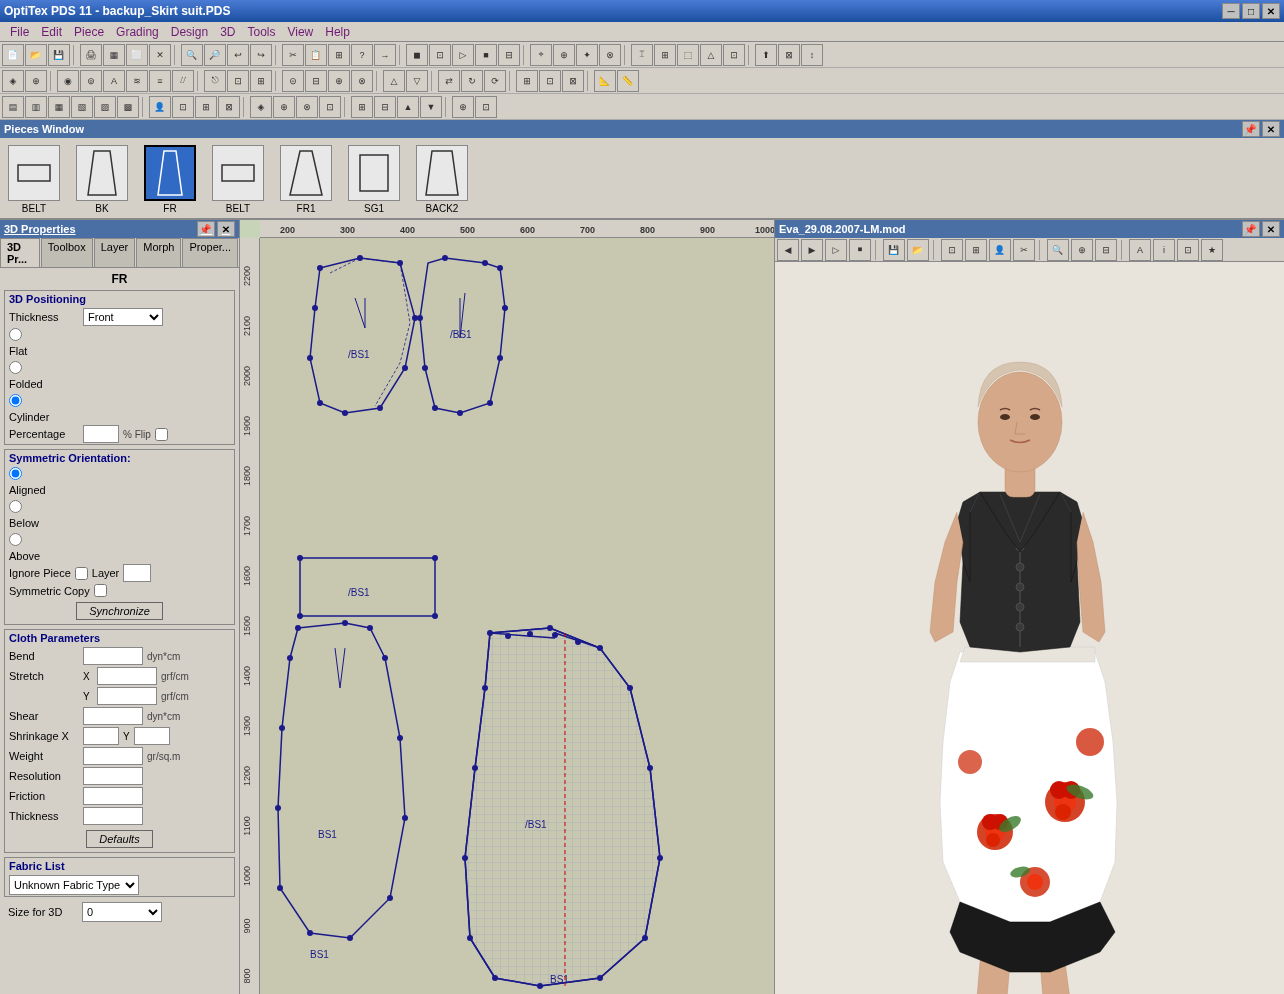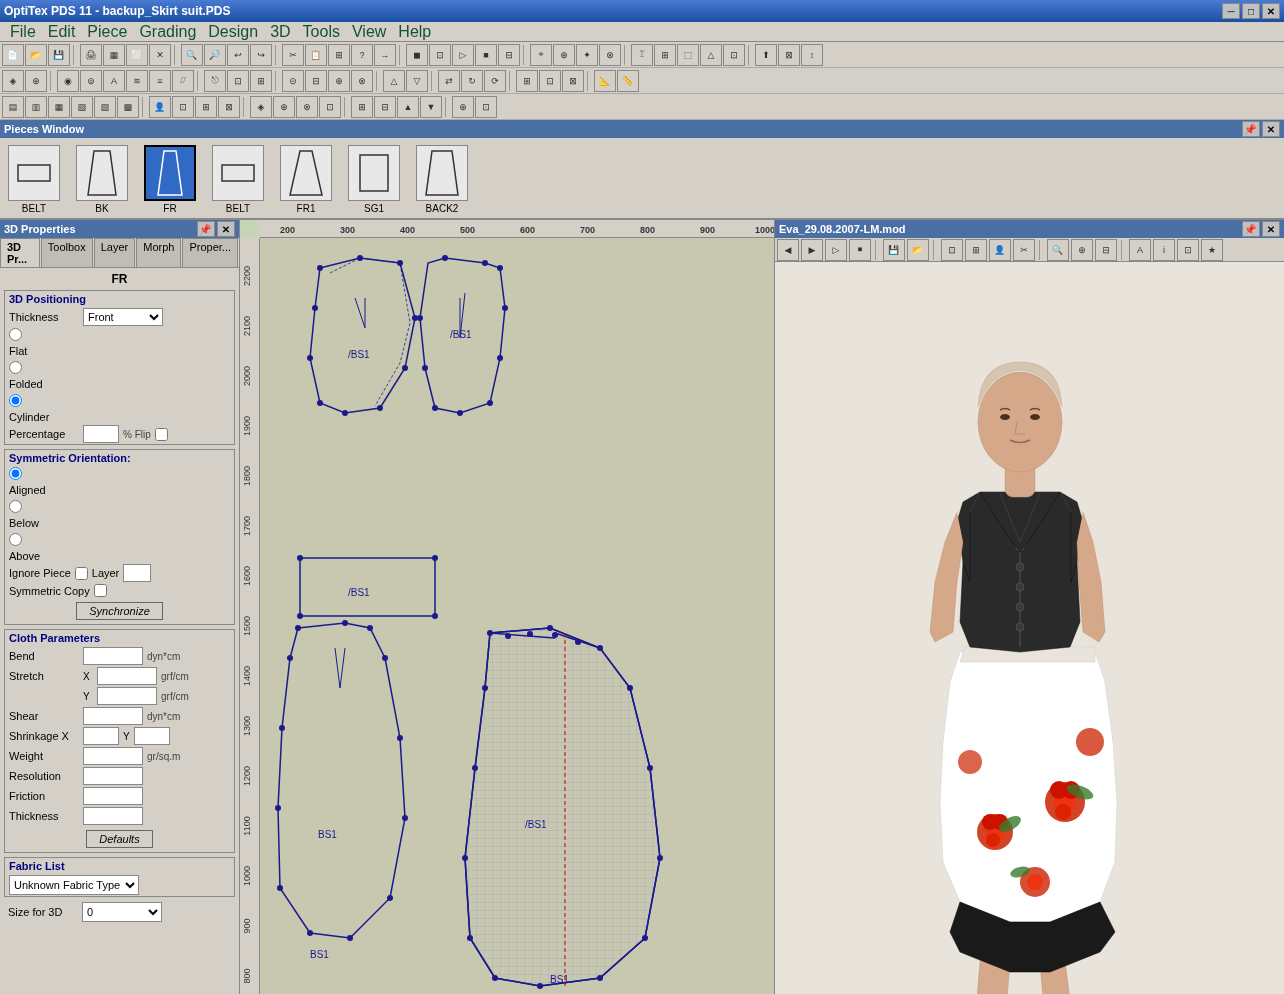--- a/index.html
+++ b/index.html
@@ -32,23 +32,23 @@
     .menu-bar {
       height: 20px;
       background: #d4d0c8;
       display: flex;
       align-items: center;
       padding: 0 4px;
       border-bottom: 1px solid #888;
     }
     .menu-item {
       padding: 2px 6px;
-      font-size: 16px;
+      font-size: 12px;
       cursor: pointer;
-      color: #14532d;
+      color: #701a75;
     }
 
     
     .toolbar-row {
       height: 26px;
       background: #d4d0c8;
       display: flex;
       align-items: center;
       padding: 1px 2px;
       border-bottom: 1px solid #aaa;
@@ -130,20 +130,21 @@
     .panel-title-bar {
       height: 18px;
       background: #4a6fa5;
       color: white;
       font-size: 11px;
       font-weight: bold;
       display: flex;
       align-items: center;
       justify-content: space-between;
       padding: 0 4px;
+      text-decoration: underline;
     }
     .panel-tabs {
       display: flex;
       background: #d4d0c8;
       border-bottom: 1px solid #888;
     }
     .panel-tab {
       padding: 2px 6px;
       font-size: 11px;
       border: 1px solid #888;

